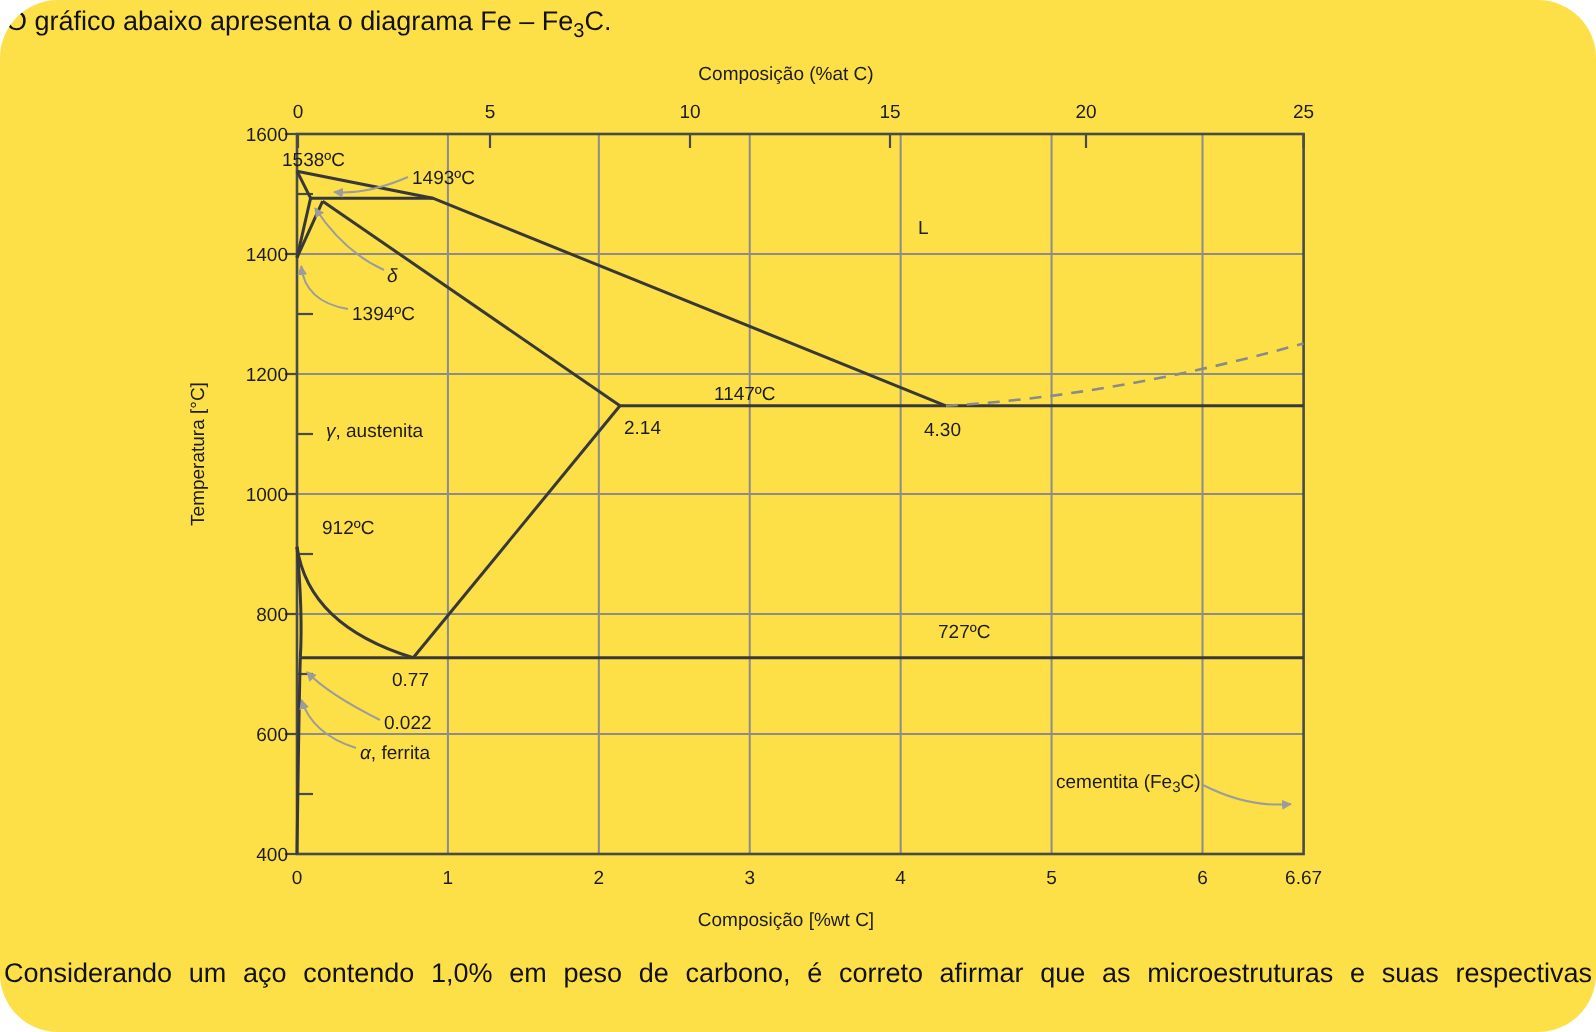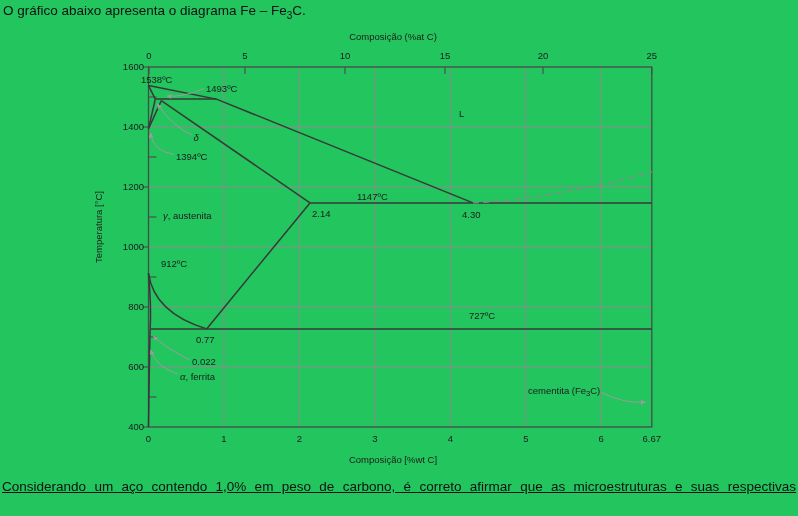--- a/index.html
+++ b/index.html
@@ -1,22 +1,22 @@
 <!DOCTYPE html>
 <html><head>
 <meta charset="utf-8">
 <style>
   html,body{margin:0;padding:0;background:#fff;}
-  .page{position:relative;width:798px;height:516px;background:#22c55e;overflow:hidden;
-        font-family:"Liberation Sans","DejaVu Sans",sans-serif;color:#111;}
+  .page{position:relative;width:798px;height:516px;background:#fde047;overflow:hidden;
+        font-family:"Liberation Sans","DejaVu Sans",sans-serif;color:#111;border-radius:29px;}
   .intro{position:absolute;left:3px;top:3px;font-size:13.5px;white-space:nowrap;}
   .intro sub{font-size:10px;}
   .chart-svg{position:absolute;left:0;top:0;}
   .question{position:absolute;left:2px;top:477px;width:794px;font-size:13.5px;line-height:20px;}
-  .jline{text-align:justify;text-align-last:justify;text-decoration:underline;}
+  .jline{text-align:justify;text-align-last:justify;}
 </style>
 </head>
 <body>
 
 <div class="page">
   <div class="intro"><span>O gráfico abaixo apresenta o diagrama Fe – Fe</span><sub>3</sub><span>C.</span></div>
 
   <svg class="chart-svg" id="chart" width="798" height="470" viewBox="0 0 798 470" xmlns="http://www.w3.org/2000/svg">
       <defs>
         <marker id="arr" orient="auto" markerWidth="6" markerHeight="6" refX="4.5" refY="2.5" markerUnits="userSpaceOnUse">

